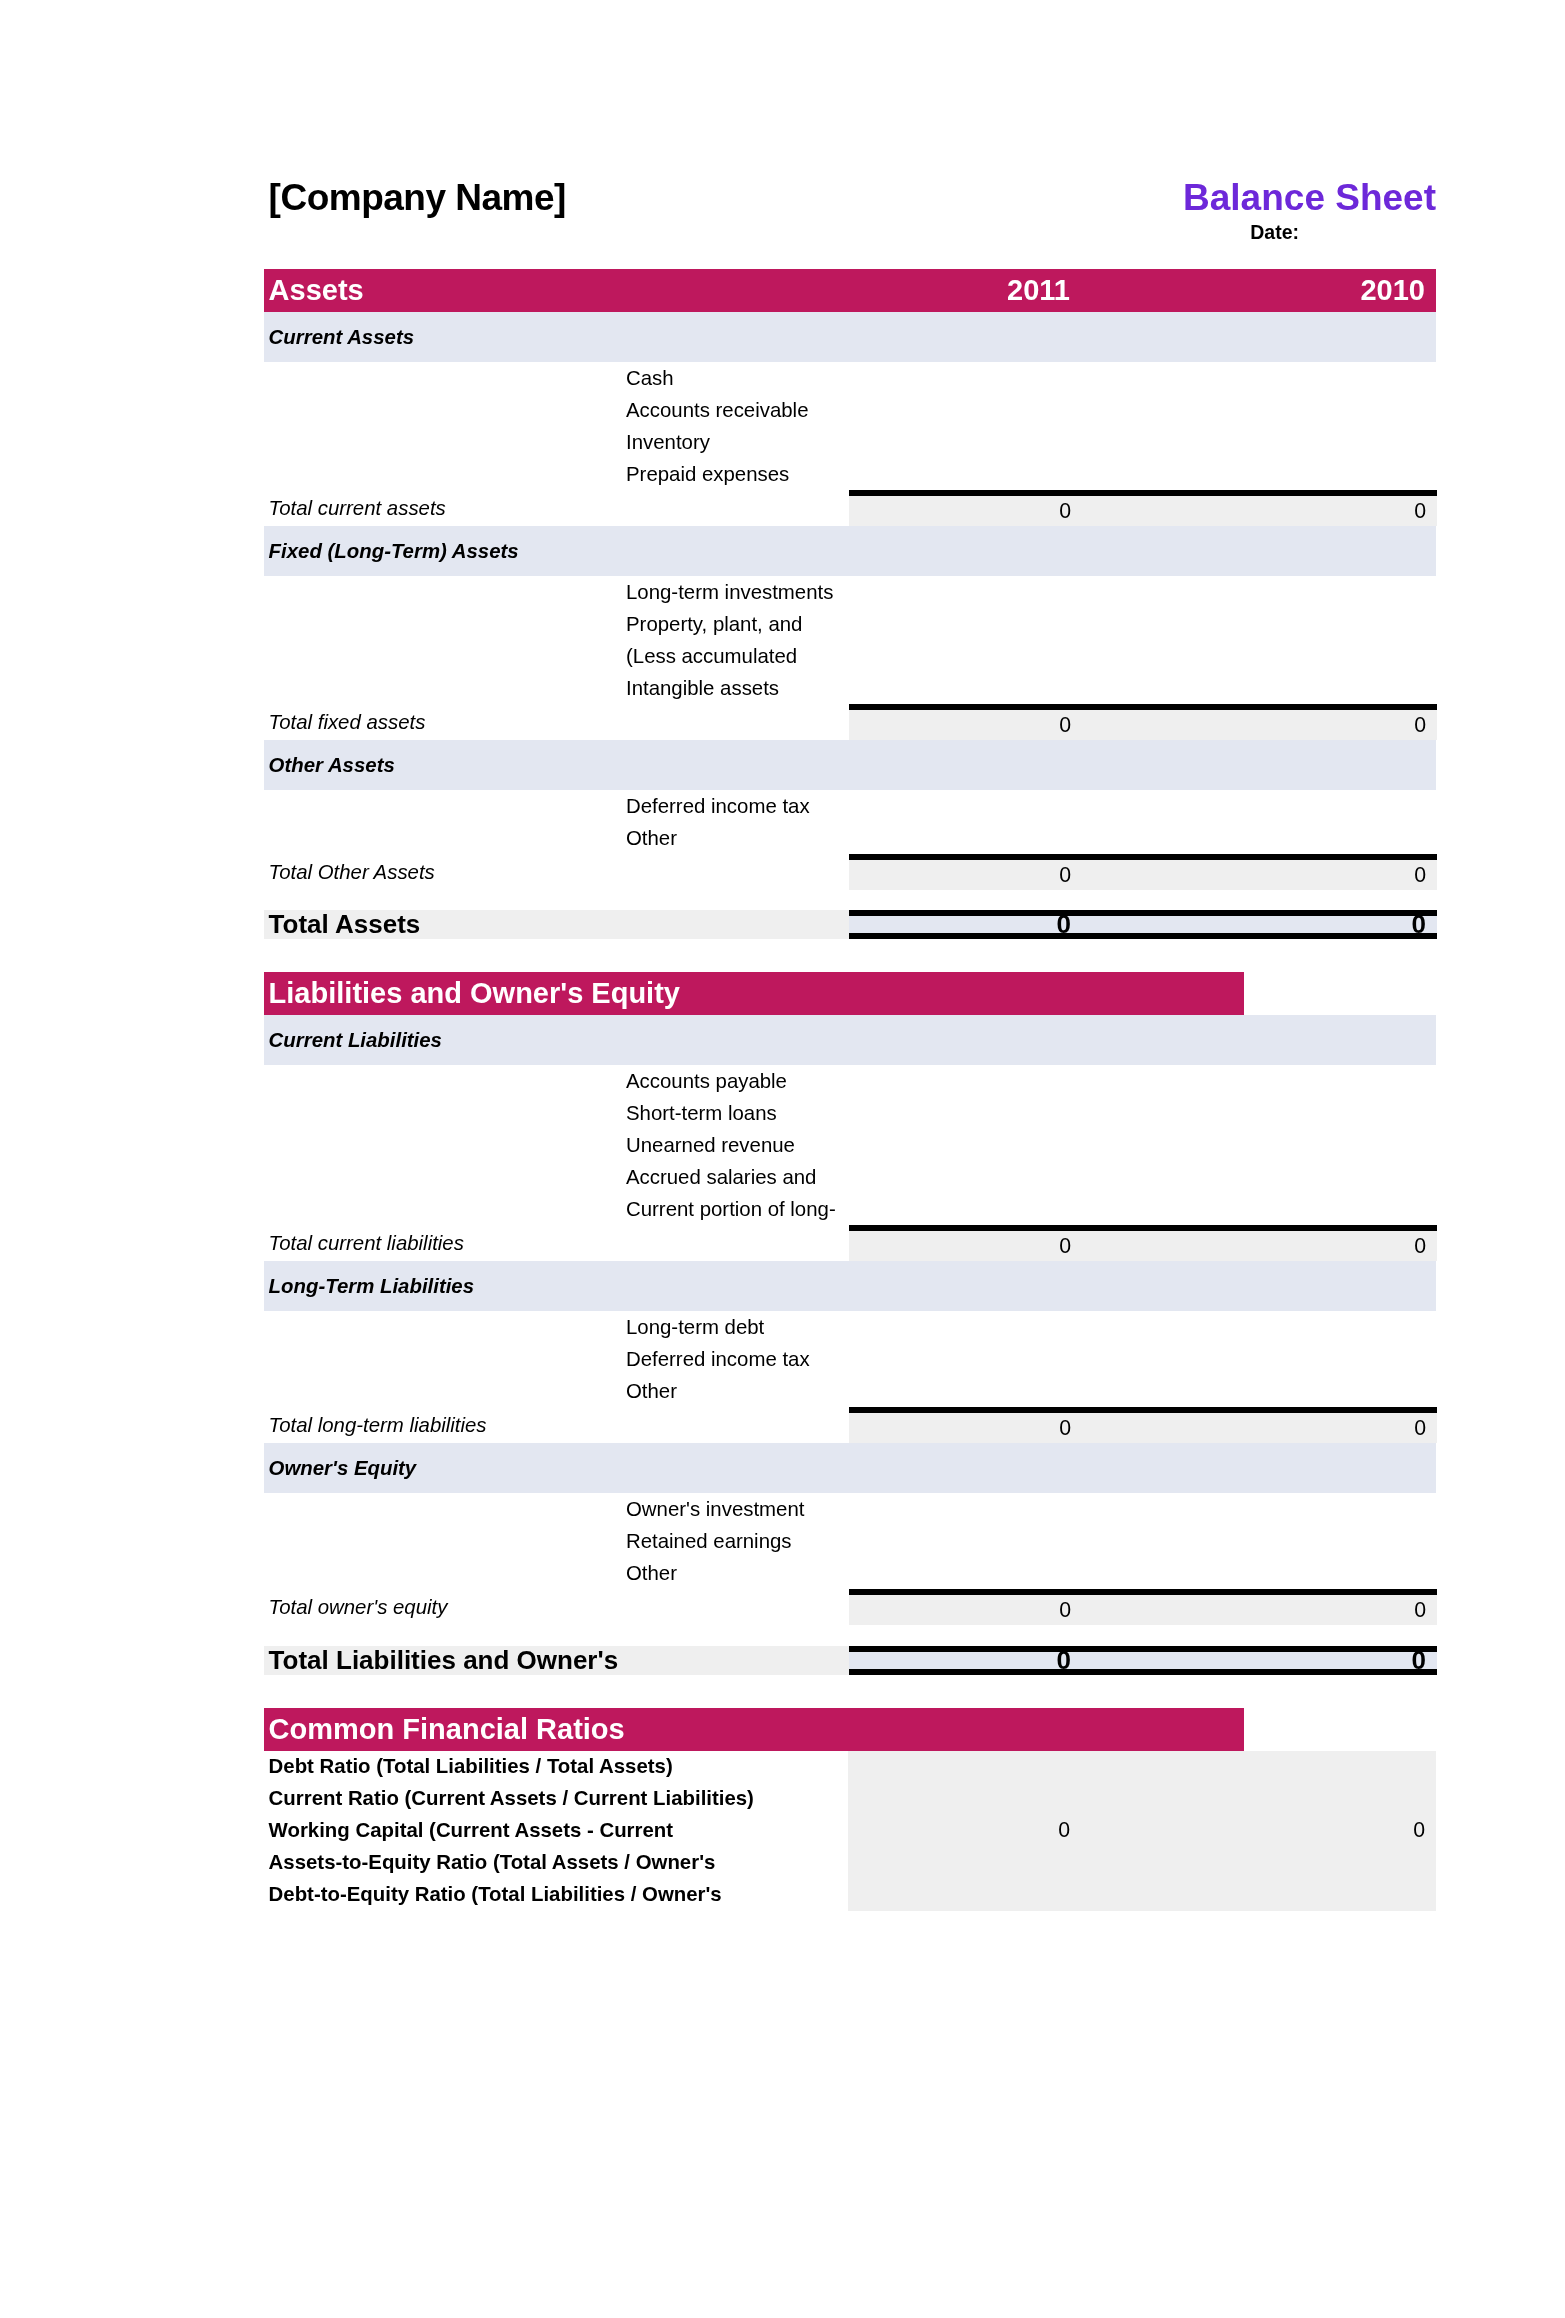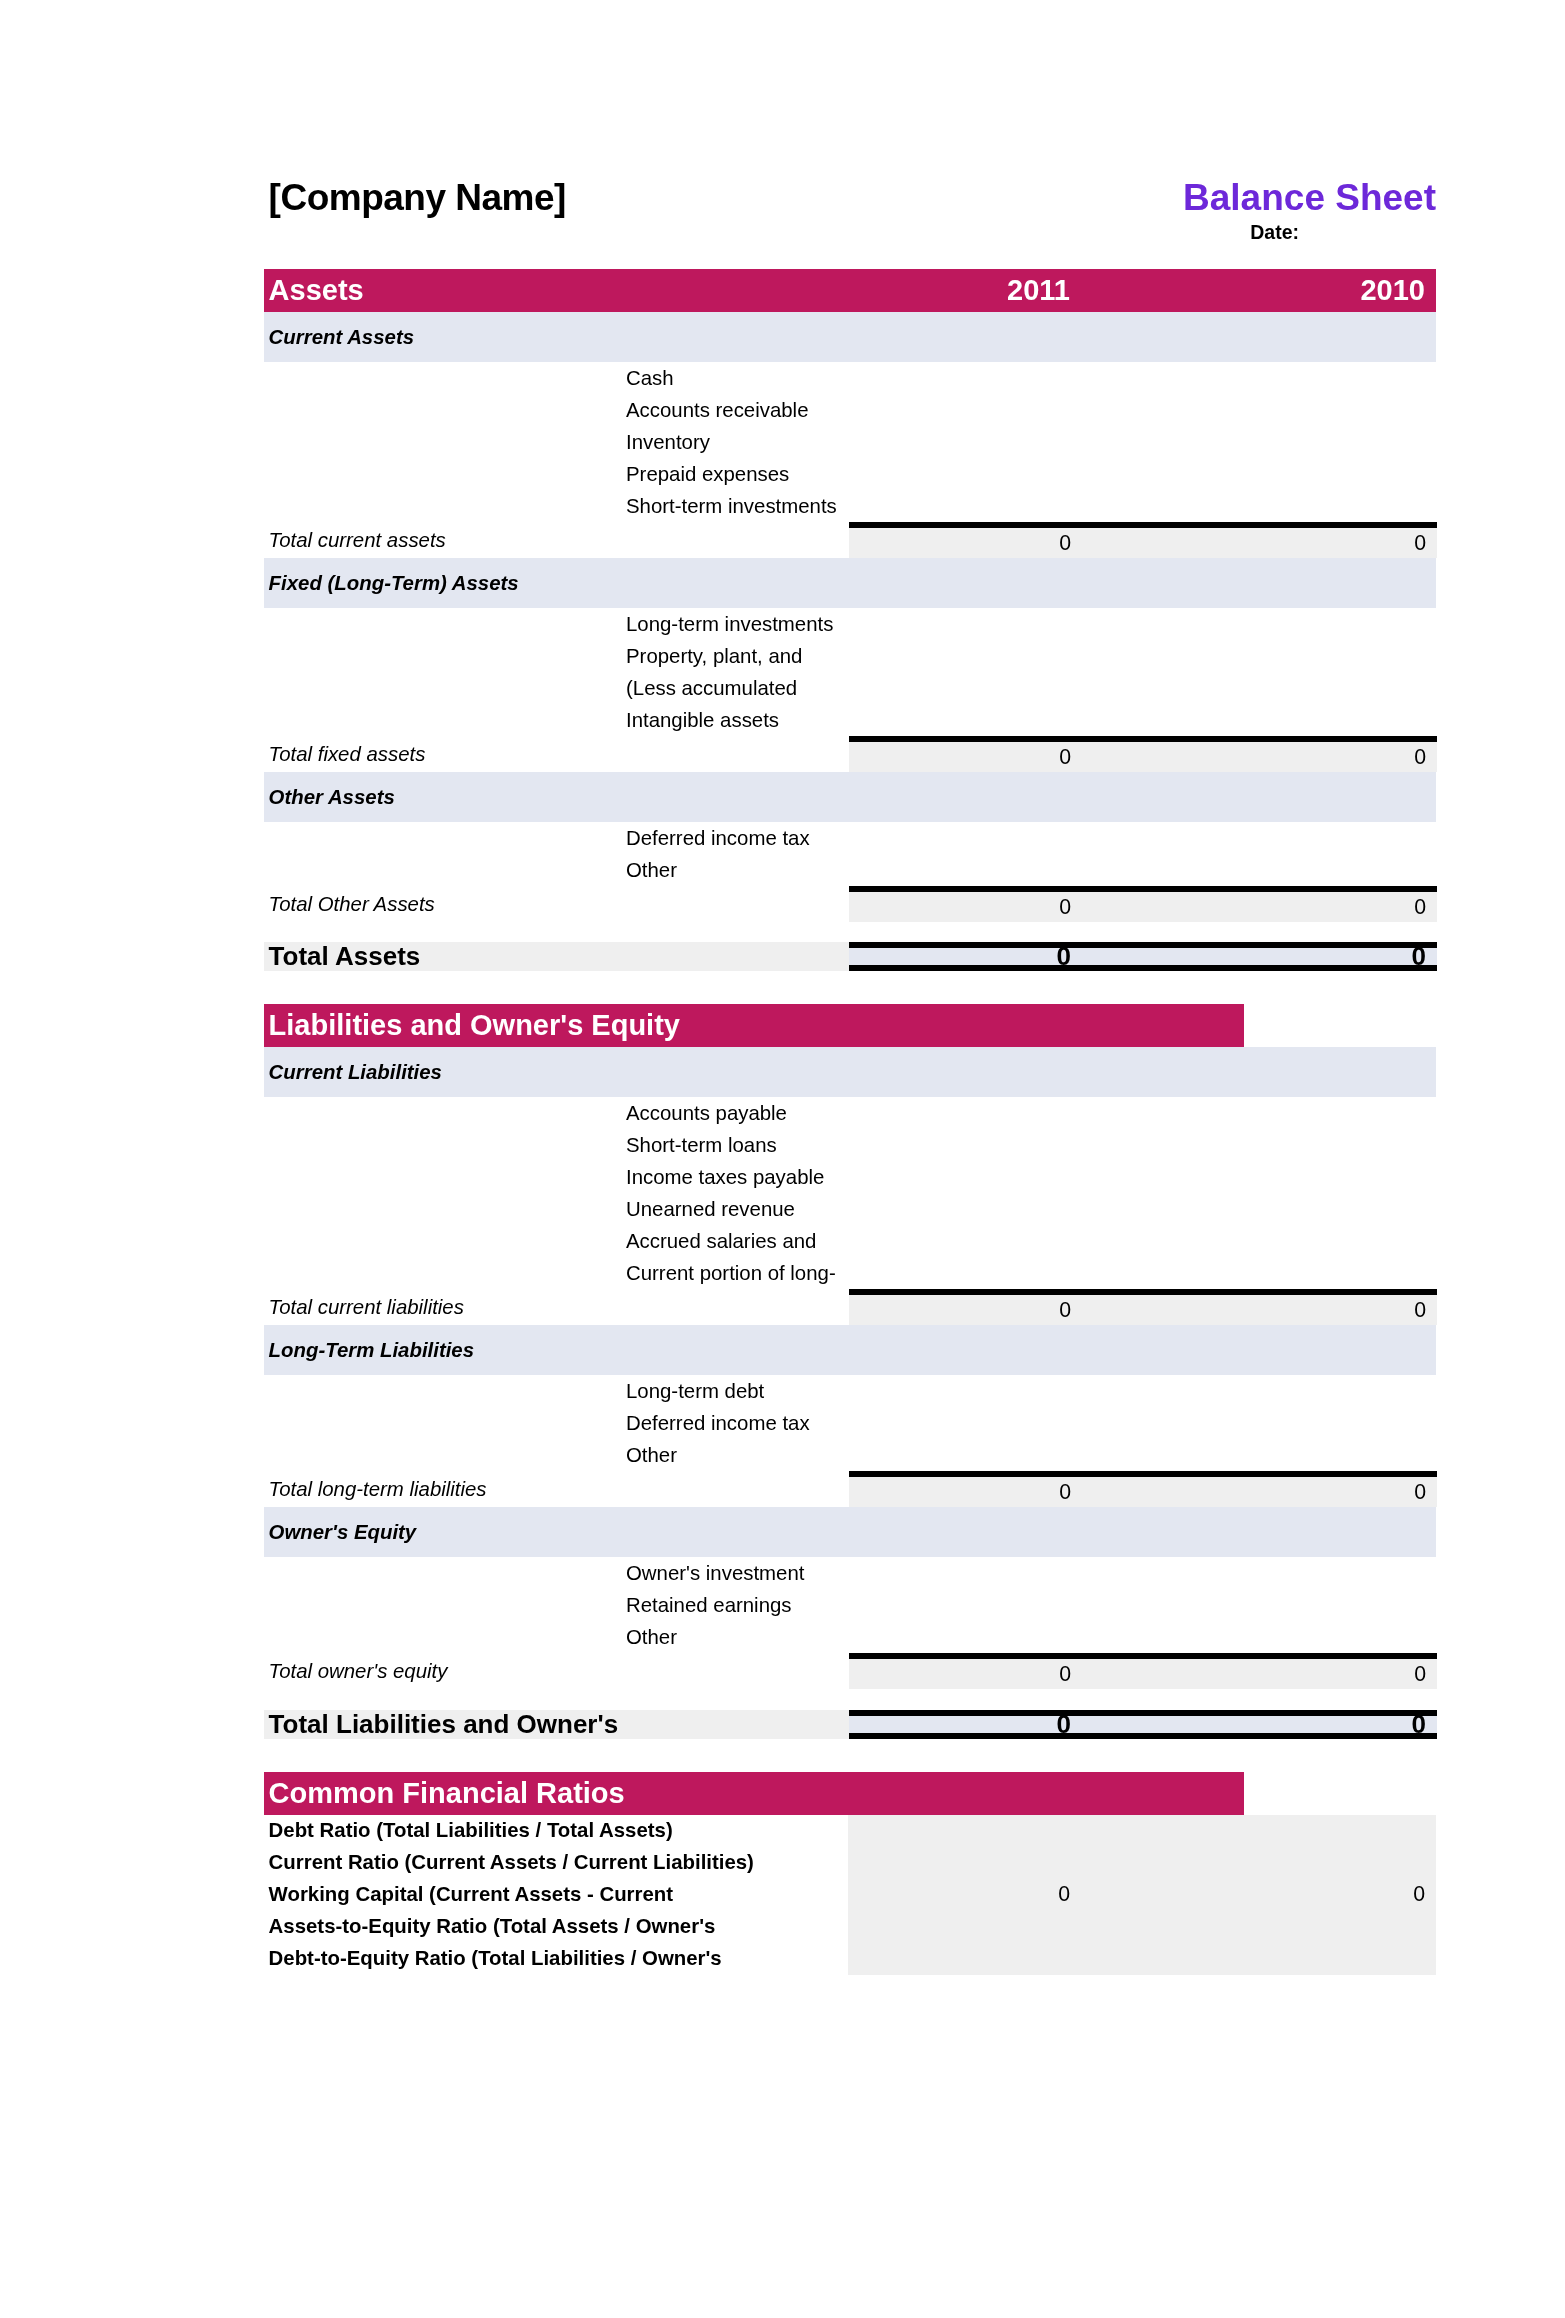--- a/index.html
+++ b/index.html
@@ -289,26 +289,20 @@
       <div class="c-item">Inventory</div>
       <div class="c-val"></div>
       <div class="c-val2"></div>
     </div>
     <div class="row item">
       <div class="c-label"></div>
       <div class="c-item">Prepaid expenses</div>
       <div class="c-val"></div>
       <div class="c-val2"></div>
     </div>
-    <div class="row item">
-      <div class="c-label"></div>
-      <div class="c-item">Short-term investments</div>
-      <div class="c-val"></div>
-      <div class="c-val2"></div>
-    </div>
     <div class="row subtotal">
       <div class="c-label">Total current assets</div>
       <div class="c-item"></div>
       <div class="c-val">0</div>
       <div class="c-val2">0</div>
     </div>
 
     <div class="row subhead">
       <div class="c-label">Fixed (Long-Term) Assets</div>
 
@@ -388,26 +382,20 @@
     </div>
     <div class="row item">
       <div class="c-label"></div>
       <div class="c-item">Accounts payable</div>
       <div class="c-val"></div>
       <div class="c-val2"></div>
     </div>
     <div class="row item">
       <div class="c-label"></div>
       <div class="c-item">Short-term loans</div>
-      <div class="c-val"></div>
-      <div class="c-val2"></div>
-    </div>
-    <div class="row item">
-      <div class="c-label"></div>
-      <div class="c-item">Income taxes payable</div>
       <div class="c-val"></div>
       <div class="c-val2"></div>
     </div>
     <div class="row item">
       <div class="c-label"></div>
       <div class="c-item">Unearned revenue</div>
       <div class="c-val"></div>
       <div class="c-val2"></div>
     </div>
     <div class="row item">

